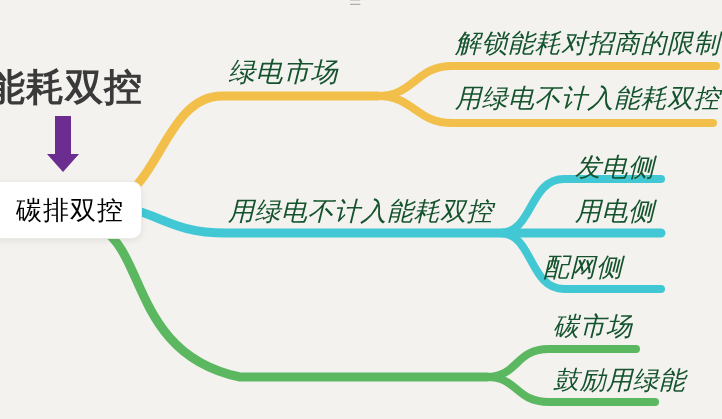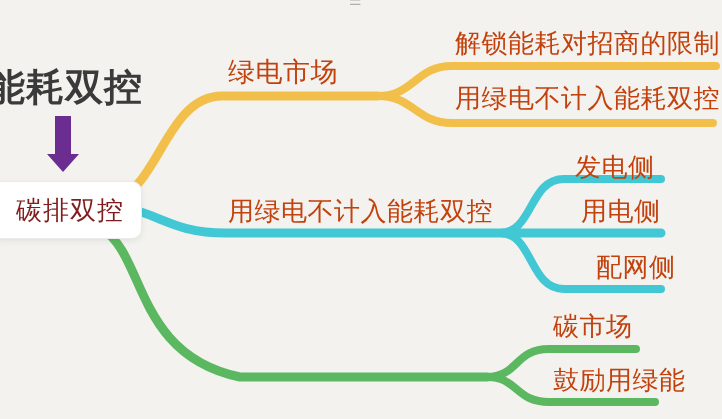--- a/index.html
+++ b/index.html
@@ -9,25 +9,26 @@
   }
   .canvas{
     position:relative;
     width:722px;height:419px;
     background:#f3f2ef;
     overflow:hidden;
   }
   .wires{position:absolute;left:0;top:0;width:722px;height:419px;}
   .label{
     position:absolute;
-    color:#c2410c;
+    color:#14532d;
     font-size:26px;
     line-height:1.15;
     white-space:nowrap;
     letter-spacing:0.5px;
+    font-style:italic;
   }
   .root-title{
     position:absolute;
     left:-13px;top:62px;
     font-size:38px;
     font-weight:900;
     color:#3a3a3a;
     letter-spacing:1px;
     white-space:nowrap;
   }
@@ -36,21 +37,21 @@
     left:-12px;top:181px;
     width:152px;height:56px;
     background:#ffffff;
     border:1px solid #eceae7;
     border-radius:10px;
     box-shadow:0 2px 6px rgba(0,0,0,0.07);
     display:flex;align-items:center;justify-content:center;
   }
   .root-node span{
     font-size:26px;
-    color:#7f1d1d;
+    color:#000000;
     letter-spacing:1px;
     white-space:nowrap;
     padding-left:10px;
   }
   .arrow-svg{position:absolute;left:40px;top:110px;}
   .fragment{
     position:absolute;left:349px;top:0;
     width:20px;height:7px;
     overflow:hidden;
     opacity:0.55;
@@ -96,19 +97,19 @@
   <div class="root-node">
     <span>碳排双控</span>
   </div>
 
   <div class="label" style="left:228px;top:57px;font-size:27px;">绿电市场</div>
   <div class="label" style="left:455px;top:29px;">解锁能耗对招商的限制</div>
   <div class="label" style="left:455px;top:84px;">用绿电不计入能耗双控</div>
 
   <div class="label" style="left:228px;top:197px;">用绿电不计入能耗双控</div>
   <div class="label" style="left:575px;top:141px;margin-top:12px;">发电侧</div>
-  <div class="label" style="left:575px;top:197px;margin-left:6px;">用电侧</div>
-  <div class="label" style="left:596px;top:253px;">配网侧</div>
+  <div class="label" style="left:575px;top:197px;">用电侧</div>
+  <div class="label" style="left:543px;top:253px;">配网侧</div>
 
   <div class="label" style="left:553px;top:312px;text-align:center;">碳市场</div>
   <div class="label" style="left:553px;top:366px;">鼓励用绿能</div>
 
 </div>
 
 </body></html>

